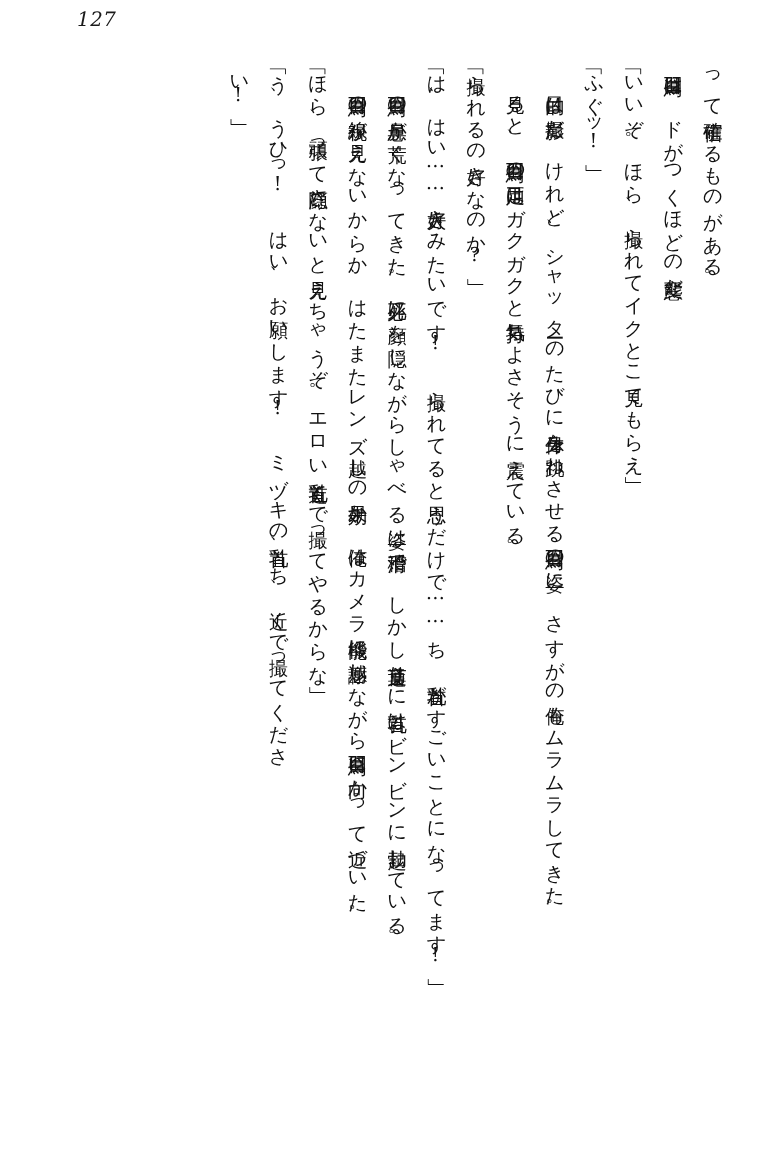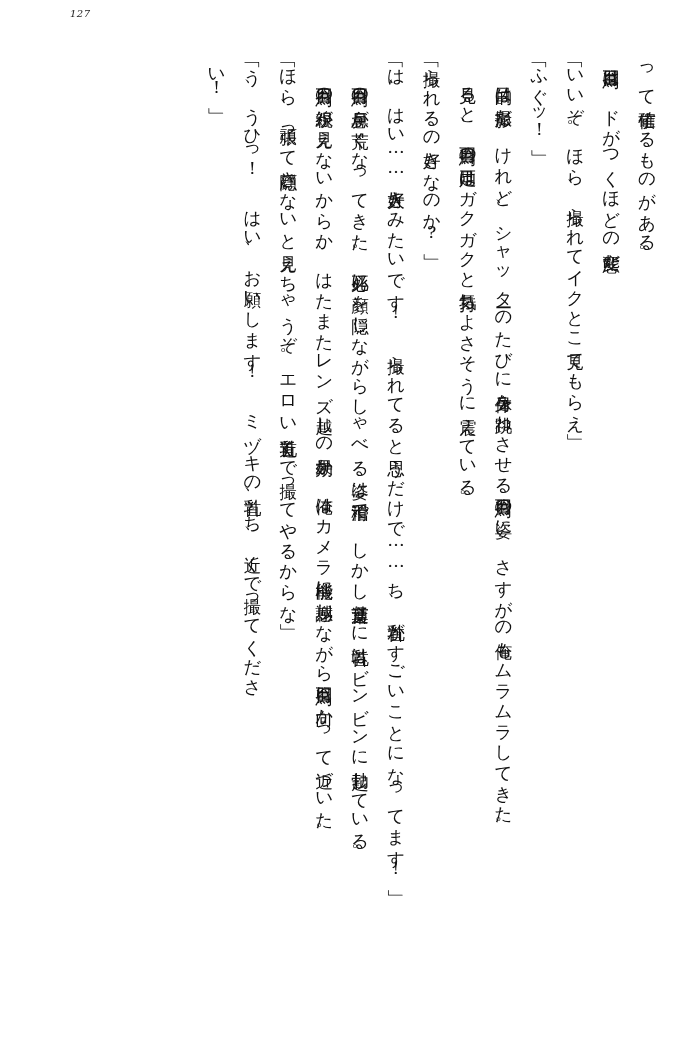--- a/index.html
+++ b/index.html
@@ -14,21 +14,21 @@
     background: #ffffff;
     overflow: hidden;
     font-family: "DejaVu Serif", "Liberation Serif", serif;
     color: #111111;
   }
   .page-number {
     position: absolute;
     top: 8px;
     left: 70px;
     font-family: "DejaVu Serif", "Liberation Serif", serif;
-    font-size: 10px;
+    font-size: 18px;
     font-style: italic;
     color: #1a1a1a;
     letter-spacing: 0.5px;
   }
   .body-text {
     position: absolute;
     top: 56px;
     right: 36px;
     height: 960px;
     width: 620px;

